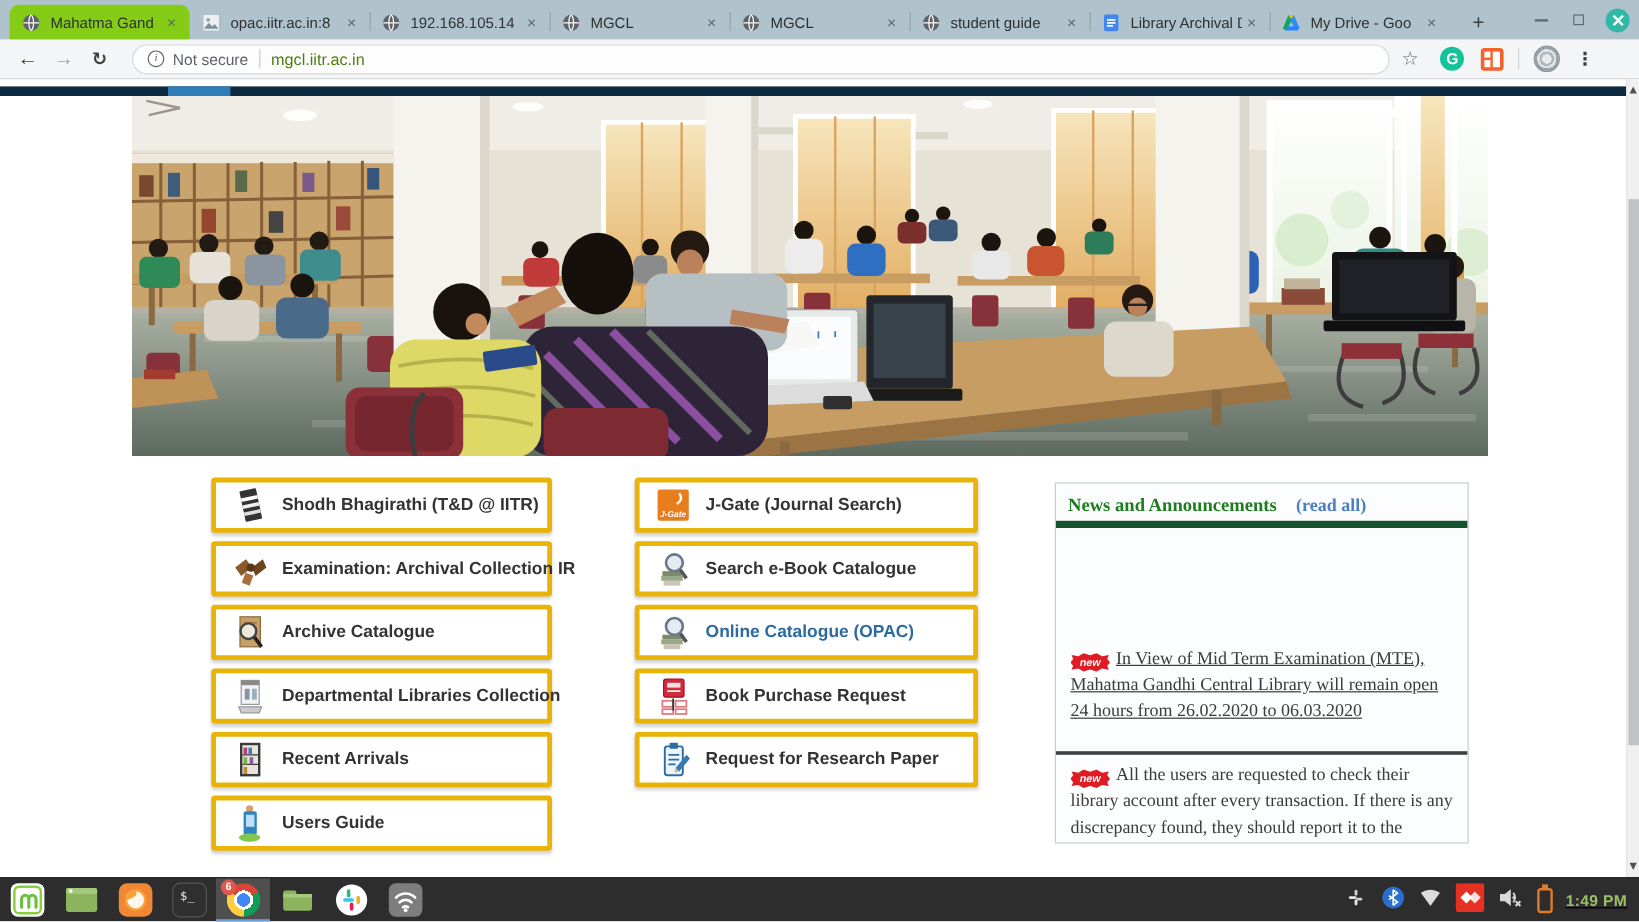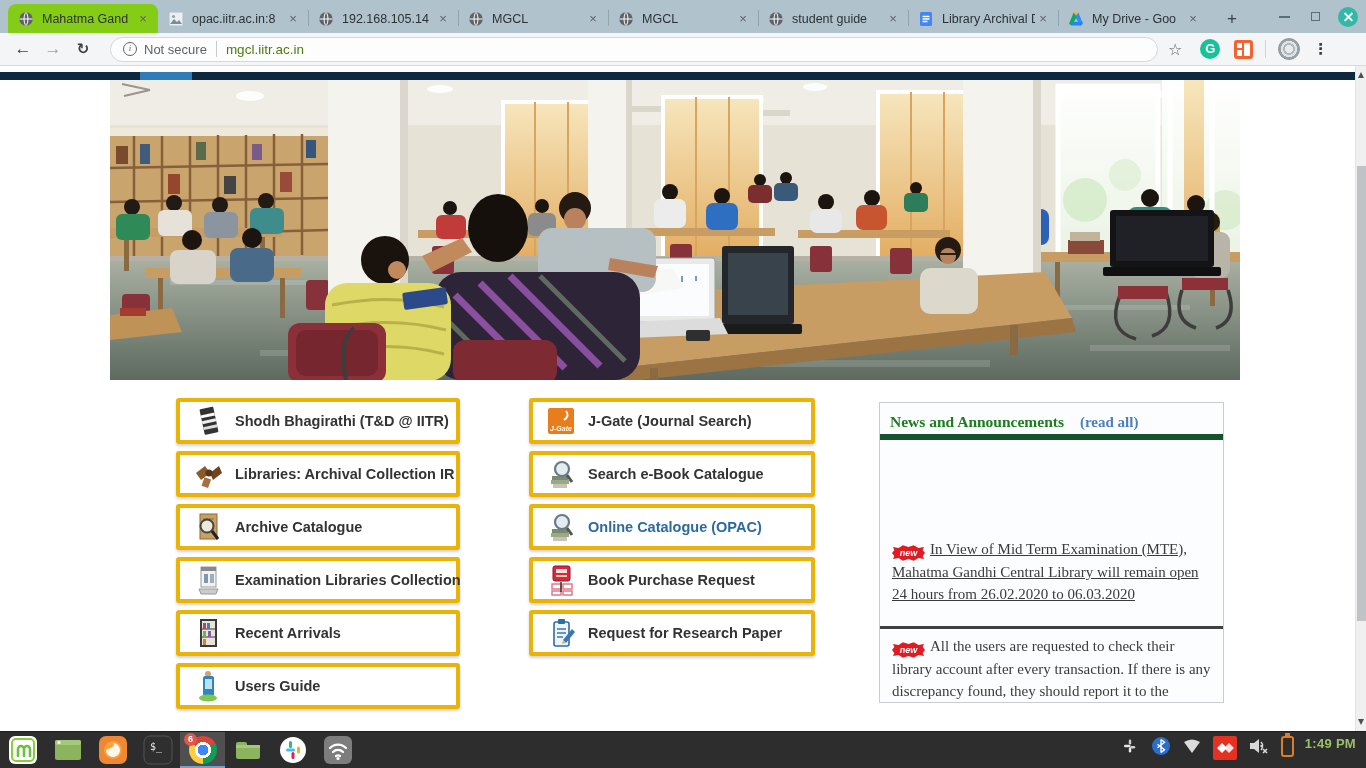--- a/index.html
+++ b/index.html
@@ -79,21 +79,21 @@
   .sb-up i { position:absolute; left:2px; top:4px; border-left:3.5px solid transparent; border-right:3.5px solid transparent; border-bottom:6px solid #4d5156; }
   .sb-down i { position:absolute; left:2px; top:4px; border-left:3.5px solid transparent; border-right:3.5px solid transparent; border-top:6px solid #4d5156; }
   .sb-thumb { position:absolute; left:1px; top:100px; width:9px; height:455px; background:#c0c3c5; }
 
   
   .taskbar { position:absolute; left:0; bottom:0; width:1366px; height:37px; background:#2d2d2d; border-top:1px solid #1e1e1e; display:flex; align-items:center; }
   .launchers { display:flex; align-items:center; height:37px; }
   .slot { width:45px; height:37px; display:flex; align-items:center; justify-content:center; position:relative; cursor:pointer; }
   .slot.chrome-slot { background:#4f4f4f; box-shadow:inset 0 -3px 0 #6ea1d6; }
   .badge { position:absolute; left:4px; top:1px; min-width:13px; height:13px; border-radius:7px; background:#e2574b; color:#fff; font-size:9px; line-height:13px; text-align:center; padding:0 2px; font-weight:bold; }
-  .tray { margin-left:auto; display:flex; align-items:flex-start; gap:11px; padding-right:10px; }
+  .tray { margin-left:auto; display:flex; align-items:center; gap:11px; padding-right:10px;text-decoration:underline; }
   .tray > * { cursor:pointer; }
   .clock { color:#9cc068; font-size:13px; font-weight:bold; letter-spacing:.3px; }
   .battery-icon { width:13px; height:21px; border:2px solid #e07b28; border-radius:3px; position:relative; }
   .battery-icon::before { content:""; position:absolute; left:2px; top:-5px; width:5px; height:3px; background:#e07b28; }
   .chrome-ball { width:28px; height:28px; border-radius:50%;
     background:radial-gradient(circle at 50% 50%, #4285f4 0 5.5px, #fff 5.5px 8px, rgba(0,0,0,0) 8px),
                conic-gradient(from 60deg, #0f9d58 0 120deg, #ffcd40 0 240deg, #db4437 0 360deg); }
 </style>
 </head>
 <body>
@@ -483,41 +483,41 @@
             </svg></span>
         <span class="clabel">Shodh Bhagirathi (T&amp;D @ IITR)</span>
       </a>
       <a class="card">
         <span class="cicon"><svg viewBox="0 0 30 36" width="30" height="36">
               <polygon points="3,17 12,10 17,17 8,24" fill="#8a5a2b"></polygon>
               <polygon points="17,17 26,10 29,17 20,24" fill="#6e4520"></polygon>
               <circle cx="16" cy="17" r="3.5" fill="#5a3518"></circle>
               <rect x="10" y="22" width="7" height="9" transform="rotate(20 13 26)" fill="#a87040"></rect>
             </svg></span>
-        <span class="clabel">Libraries: Archival Collection IR</span>
+        <span class="clabel">Examination: Archival Collection IR</span>
       </a>
       <a class="card">
         <span class="cicon"><svg viewBox="0 0 30 36" width="30" height="36">
               <rect x="7" y="5" width="17" height="25" fill="#c9a063" stroke="#8a6a3b"></rect>
               <line x1="10" y1="10" x2="21" y2="10" stroke="#8a6a3b"></line>
               <line x1="10" y1="14" x2="21" y2="14" stroke="#8a6a3b"></line>
               <circle cx="14" cy="17" r="6.5" fill="#ece8dc" stroke="#444" stroke-width="2"></circle>
               <line x1="19" y1="22" x2="25" y2="30" stroke="#222" stroke-width="3"></line>
             </svg></span>
         <span class="clabel">Archive Catalogue</span>
       </a>
       <a class="card">
         <span class="cicon"><svg viewBox="0 0 30 36" width="30" height="36">
               <rect x="8" y="5" width="15" height="20" fill="#f2f2f2" stroke="#999"></rect>
               <rect x="8" y="5" width="15" height="4" fill="#8a8a8a"></rect>
               <rect x="11" y="12" width="4" height="9" fill="#7f97a8"></rect>
               <rect x="17" y="12" width="4" height="9" fill="#9ab0bf"></rect>
               <polygon points="6,27 25,27 23,32 8,32" fill="#ccc" stroke="#999"></polygon>
             </svg></span>
-        <span class="clabel">Examination Libraries Collection</span>
+        <span class="clabel">Departmental Libraries Collection</span>
       </a>
       <a class="card">
         <span class="cicon"><svg viewBox="0 0 30 36" width="30" height="36">
               <rect x="7" y="4" width="17" height="28" fill="#3a3a3a"></rect>
               <rect x="9" y="6" width="13" height="24" fill="#e8e4da"></rect>
               <line x1="9" y1="14" x2="22" y2="14" stroke="#3a3a3a"></line>
               <line x1="9" y1="22" x2="22" y2="22" stroke="#3a3a3a"></line>
               <rect x="10" y="8" width="3" height="6" fill="#b0447a"></rect>
               <rect x="14" y="8" width="3" height="6" fill="#4a7ab0"></rect>
               <rect x="10" y="16" width="3" height="6" fill="#7ab04a"></rect>

